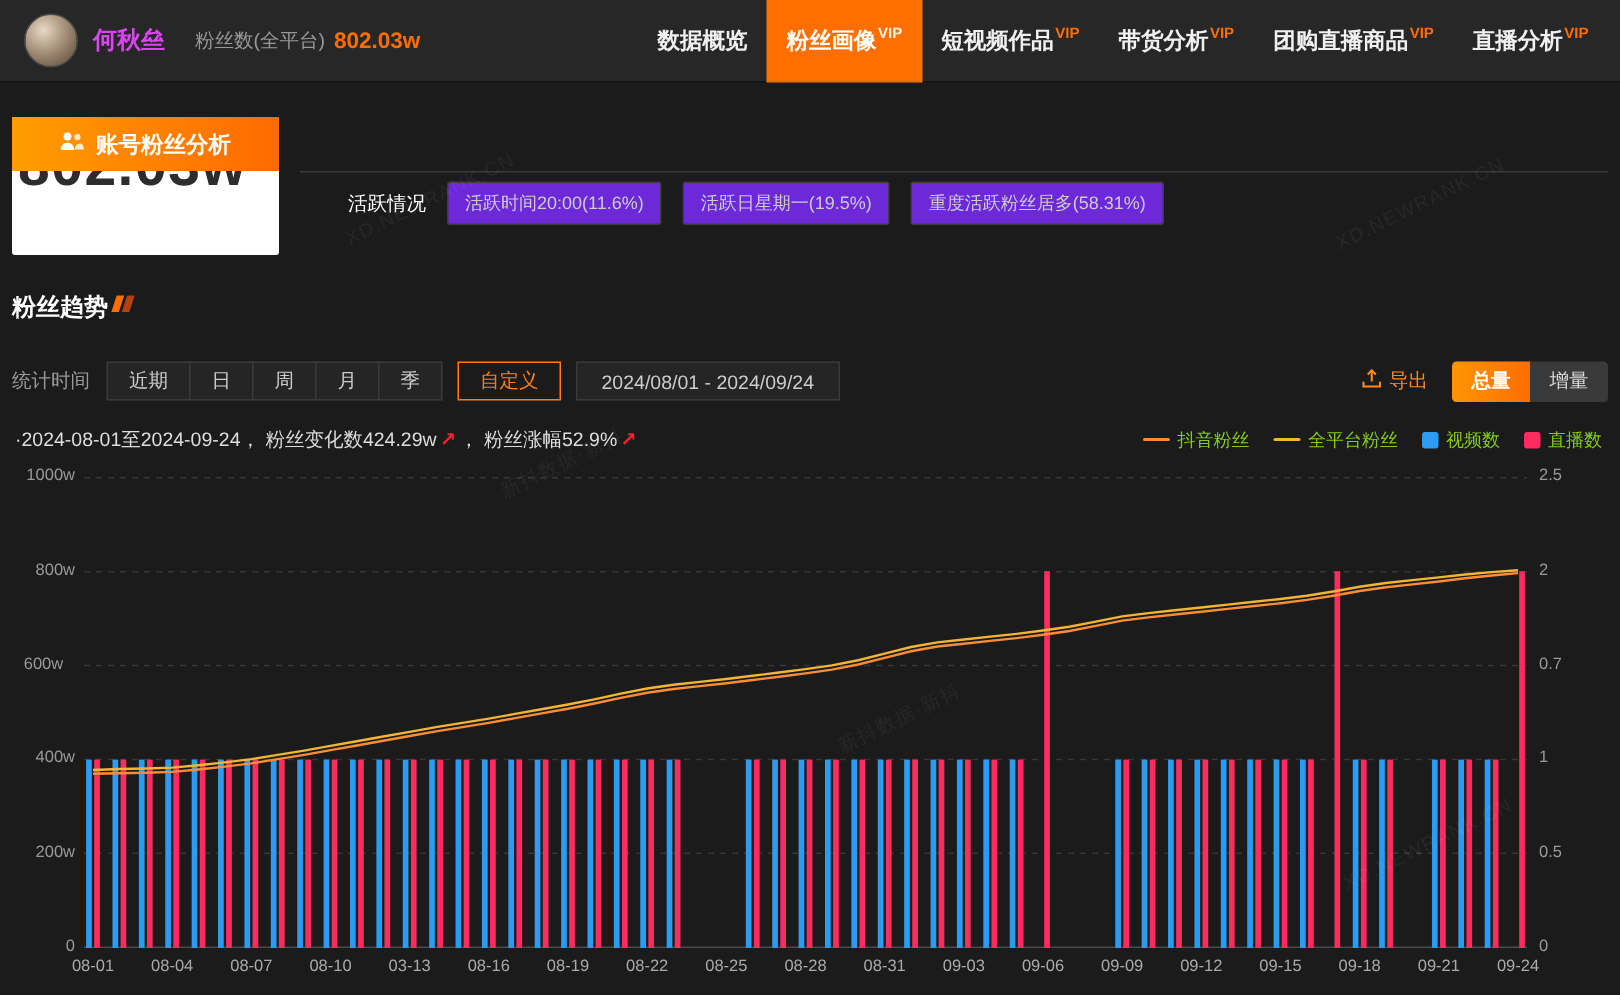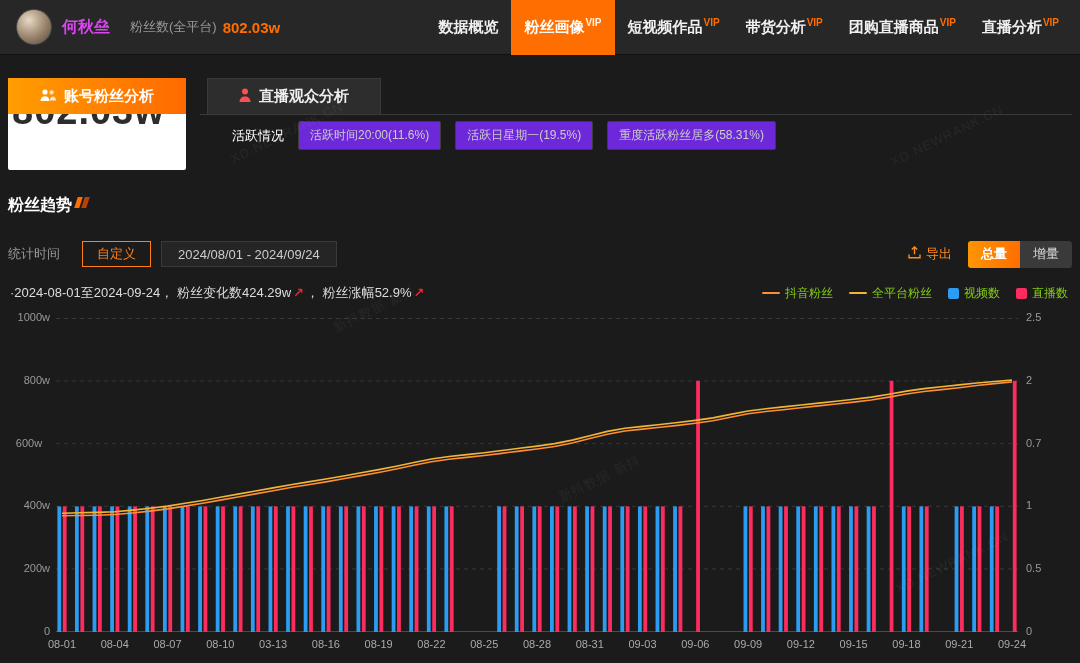--- a/index.html
+++ b/index.html
@@ -154,49 +154,47 @@
     <span>
       <svg width="16" height="14" viewBox="0 0 16 14">
           <circle cx="5" cy="4" r="2.6" fill="#fff"></circle>
           <path d="M0.5 13c0-3 2-4.8 4.5-4.8S9.5 10 9.5 13z" fill="#fff"></path>
           <circle cx="11.6" cy="4.4" r="2.1" fill="#ffffffcc"></circle>
           <path d="M9.8 12.6c.3-2.6 1.6-4 3.4-4 1.5 0 2.6 1.2 2.8 4z" fill="#ffffffcc"></path>
         </svg>
     </span>
     <span>账号粉丝分析</span>
   </div>
-  <div class="tab-live">
-    <span>
-      <svg width="12" height="14" viewBox="0 0 12 14">
-          <circle cx="6" cy="3.5" r="3" fill="#ff4d52"></circle>
-          <path d="M0.5 14c0-3.5 2.4-5.5 5.5-5.5s5.5 2 5.5 5.5z" fill="#ff4d52"></path>
-        </svg>
-    </span>
-    <span>直播观众分析</span>
-  </div>
   <div class="panel-divider"></div>
   <div class="white-card">
     <div class="big-num">802.03w</div>
   </div>
   <div class="active-row">
     <span class="active-label">活跃情况</span>
     <span class="chip">活跃时间20:00(11.6%)</span>
     <span class="chip">活跃日星期一(19.5%)</span>
     <span class="chip">重度活跃粉丝居多(58.31%)</span>
   </div>
 </div>
 
 <div class="trend-head">
   <span class="trend-title">粉丝趋势</span>
   <span class="mark"></span>
   <span class="mark m2"></span>
 </div>
 
 <div class="controls">
   <span class="stat-time">统计时间</span>
+  <div class="seg-group">
+    <div class="seg">近期</div>
+    <div class="seg">日</div>
+    <div class="seg">周</div>
+    <div class="seg">月</div>
+    <div class="seg">季</div>
+  </div>
   <div class="custom-btn">自定义</div>
   <div class="date-box">2024/08/01  -  2024/09/24</div>
   <div class="ctrl-spacer"></div>
   <div class="export">
     <span>
       <svg width="13" height="13" viewBox="0 0 13 13" fill="none" stroke="#ff8a1e" stroke-width="1.4">
           <path d="M6.5 8.3V1.2"></path>
           <path d="M3.8 3.6 6.5 0.9l2.7 2.7"></path>
           <path d="M1 8.5v3.2h11V8.5"></path>
         </svg>

